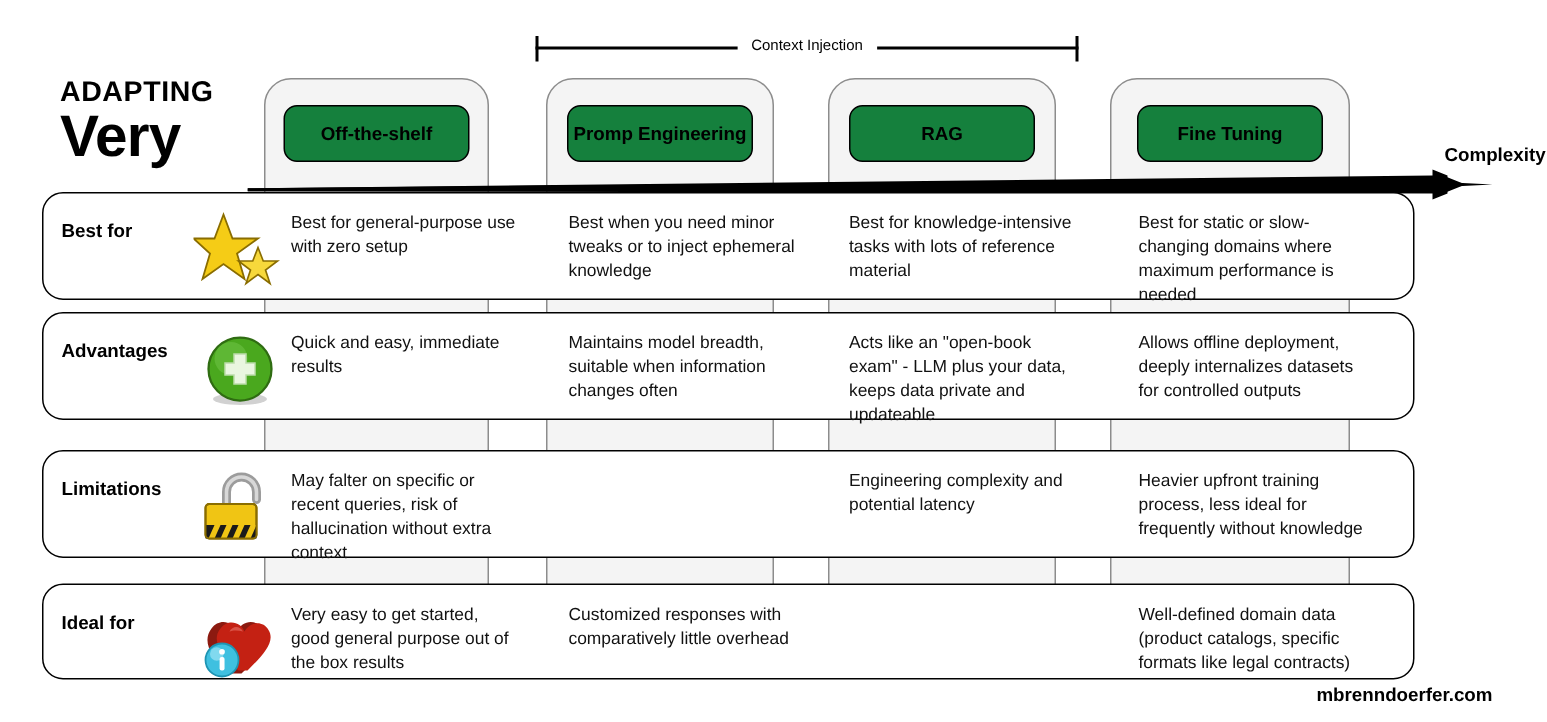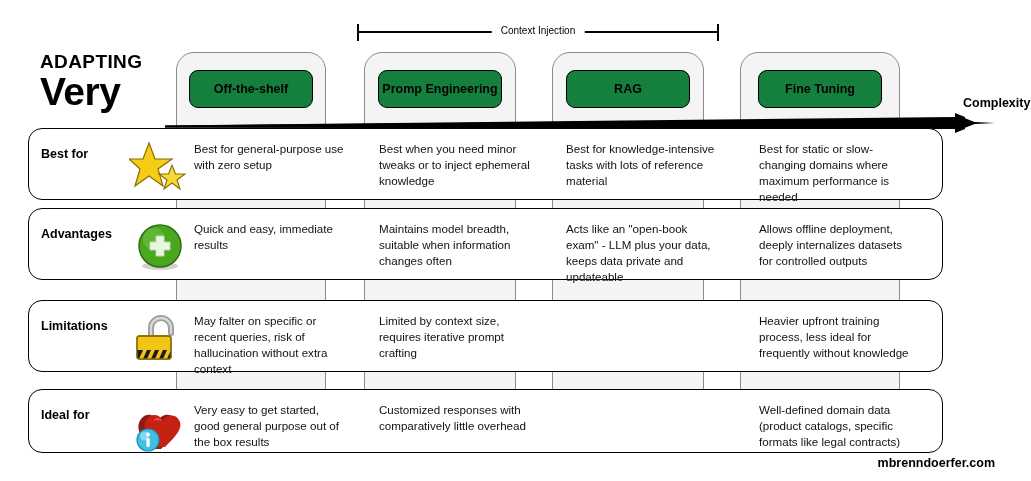--- a/index.html
+++ b/index.html
@@ -126,21 +126,21 @@
         <g fill="#f0c514">
           <polygon points="10,49 14,40 18,40 14,49"></polygon>
           <polygon points="18,49 22,40 26,40 22,49"></polygon>
           <polygon points="26,49 30,40 34,40 30,49"></polygon>
           <polygon points="34,49 38,40 42,40 38,49"></polygon>
         </g>
         <rect x="8" y="26" width="34" height="23" rx="2.5" fill="none" stroke="#8a6d00" stroke-width="1.3"></rect>
       </svg>
     </div>
     <div class="cell c0">May falter on specific or recent queries, risk of hallucination without extra context</div>
-    <div class="cell c1">Limited by context size, requires iterative prompt crafting</div>
+    <div class="cell c2">Engineering complexity and potential latency</div>
     <div class="cell c3">Heavier upfront training process, less ideal for frequently without knowledge</div>
   </div>
 
   <div class="row" style="top:389px;height:64px;">
     <div class="row-label">Ideal for</div>
     <div class="row-icon">
       <svg width="62" height="58" viewBox="0 0 62 58">
         <path d="M24,50 C10,38 6,28 12,20 C17,13 26,15 29,22 C32,15 41,13 46,20 C52,28 45,38 32,50 Z" fill="#8c1a10"></path>
         <path d="M30,48 C17,37 12,27 18,20 C23,13 32,16 34,22 C37,16 46,14 50,21 C55,29 46,38 36,48 Z" fill="#c42113"></path>
         <path d="M24,22 C26,18 31,18 33,22 C30,21 26,21 24,22 Z" fill="#e06055" opacity=".8"></path>

